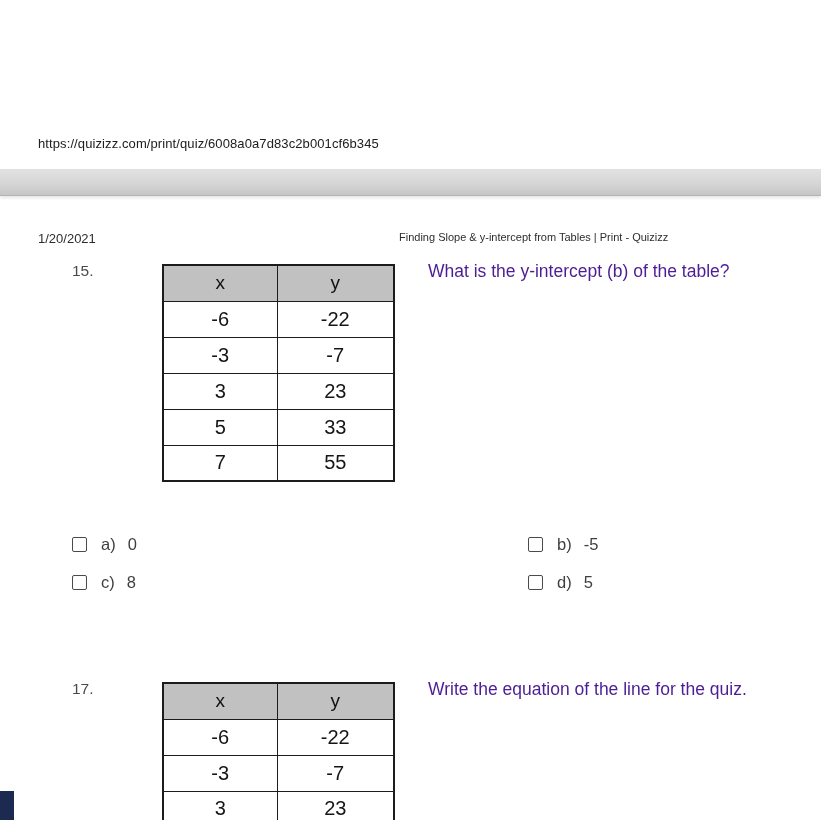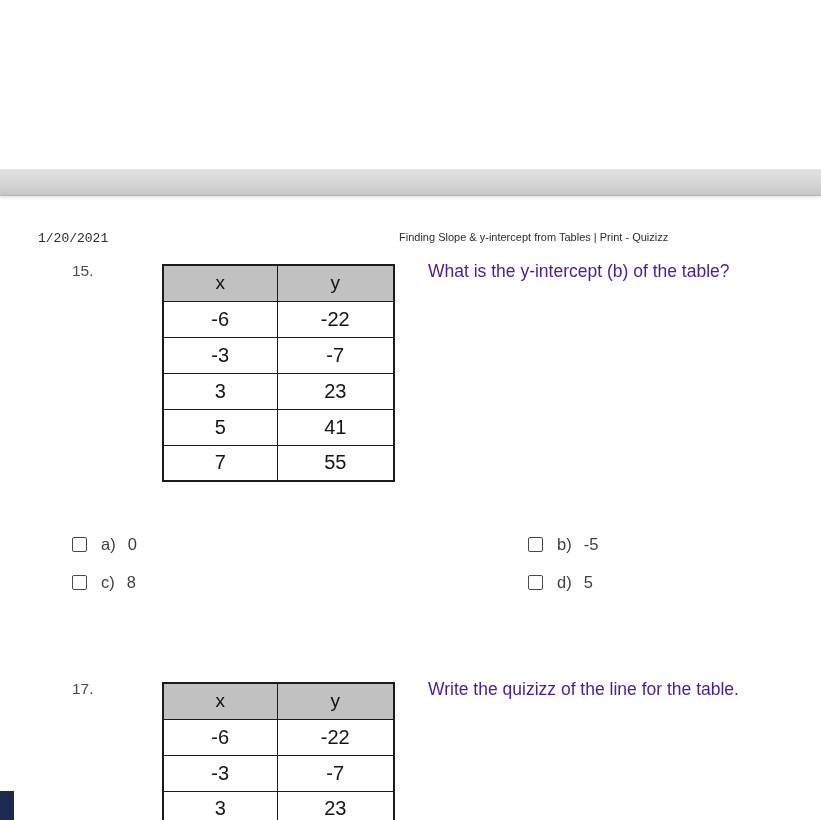--- a/index.html
+++ b/index.html
@@ -33,21 +33,20 @@
     border-bottom: 1px solid #b3b3b3;
     box-shadow: 0 2px 3px rgba(0,0,0,0.10);
   }
 
   .page-date {
     position: absolute;
     left: 38px;
     top: 231px;
     font-size: 13px;
     color: #2d2d2d;
-    font-family: Liberation Mono, monospace;
   }
 
   .page-title {
     position: absolute;
     left: 399px;
     top: 231px;
     font-size: 11px;
     color: #2d2d2d;
     white-space: nowrap;
   }
@@ -140,20 +139,21 @@
     width: 14px;
     height: 29px;
     background: var(--corner-accent, #1c2950);
   }
 </style>
 </head>
 <body>
 
 <div class="screen">
 
+  <div class="url-line">https://quizizz.com/print/quiz/6008a0a7d83c2b001cf6b345</div>
 
   <div class="chrome-band"></div>
 
   <div class="page">
     <div class="page-date">1/20/2021</div>
     <div class="page-title">Finding Slope &amp; y-intercept from Tables | Print - Quizizz</div>
 
     <section class="question">
       <div class="q-number q15-number">15.</div>
       <table class="values q15-table">
@@ -171,21 +171,21 @@
             <tr>
               <td>-3</td>
               <td>-7</td>
             </tr>
             <tr>
               <td>3</td>
               <td>23</td>
             </tr>
             <tr>
               <td>5</td>
-              <td>41</td>
+              <td>33</td>
             </tr>
             <tr>
               <td>7</td>
               <td>55</td>
             </tr>
           </tbody>
         </table>
       <div class="q-prompt q15-prompt">What is the y-intercept (b) of the table?</div>
       <div class="options">
           <div class="option">
@@ -230,19 +230,19 @@
                 <td>-3</td>
                 <td>-7</td>
               </tr>
               <tr>
                 <td>3</td>
                 <td>23</td>
               </tr>
             </tbody>
           </table>
       </div>
-      <div class="q-prompt q16-prompt">Write the quizizz of the line for the table.</div>
+      <div class="q-prompt q16-prompt">Write the equation of the line for the quiz.</div>
     </section>
   </div>
 
   <div class="corner-accent"></div>
 
 </div>
 
 </body></html>

